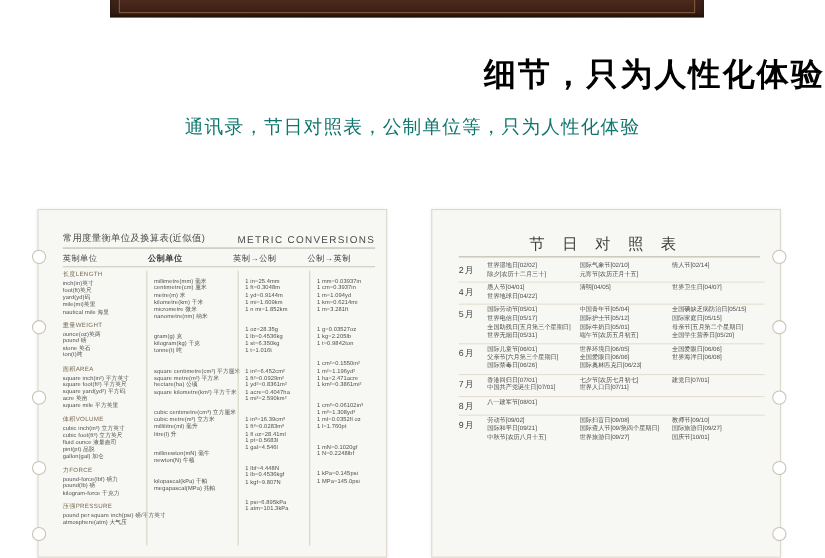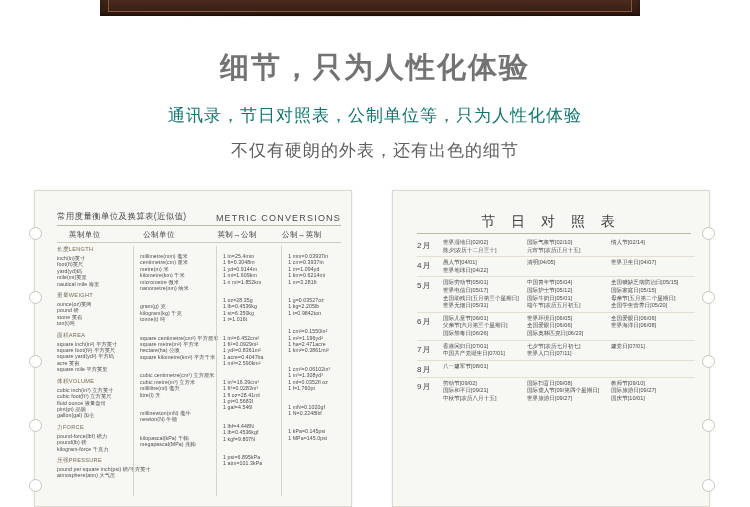--- a/index.html
+++ b/index.html
@@ -31,21 +31,22 @@
     position:absolute; left:100px; top:14px; width:540px; height:3px;
     background:radial-gradient(ellipse at center, rgba(0,0,0,.22), rgba(0,0,0,0) 70%);
   }
 
   
   .headline{
     position:absolute; left:0; top:48px; width:750px; text-align:center;
   }
   .headline h1{
     margin:0; font-size:29px; font-weight:bold; letter-spacing:2px;
-    color:#737373;
+    color:#000000;
+    text-align:right;
   }
   .headline .sub1{
     margin-top:16px; font-size:17px; color:#0f766e; letter-spacing:1px;
   }
   .headline .sub2{
     margin-top:12px; font-size:17px; color:#5e5e5e; letter-spacing:1px;
   }
 
   
   .panel{
@@ -71,25 +72,25 @@
     position:absolute; left:22px; right:10px; top:20px;
     display:flex; justify-content:space-between; align-items:flex-end;
   }
   .lp-title-cn{ font-size:8.5px; color:#4a4a4a; letter-spacing:.3px; }
   .lp-title-en{ font-size:9px; color:#4a4a4a; letter-spacing:1.2px;text-align:right; }
   .lp-rule{
     position:absolute; left:22px; right:10px; top:34px; height:1px; background:#bdb7a9;
   }
   .lp-colhead{
     position:absolute; left:22px; right:10px; top:39px;
-    display:flex; font-size:7.5px; color:#3f3f3f; letter-spacing:.4px;margin-left:12px;
+    display:flex; font-size:7.5px; color:#3f3f3f; letter-spacing:.4px;
   }
   .lp-colhead div{ }
   .lp-colhead .c1{ width:78px; }
-  .lp-colhead .c2{ width:78px; }
+  .lp-colhead .c2{ width:78px;font-weight:bold; }
   .lp-colhead .c3{ width:68px; }
   .lp-colhead .c4{ width:62px; }
   .lp-rule2{
     position:absolute; left:22px; right:10px; top:51px; height:1px; background:#cfc9bb;
   }
 
   .lp-body{
     position:absolute; left:22px; right:8px; top:55px; bottom:4px;
     display:flex;
   }
@@ -148,21 +149,20 @@
 <div class="photo-strip">
   <div class="dev">
     <div class="pad"></div>
   </div>
   <div class="shadow"></div>
 </div>
 
 <div class="headline">
   <h1>细节，只为人性化体验</h1>
   <div class="sub1">通讯录，节日对照表，公制单位等，只为人性化体验</div>
-  <div class="sub2">不仅有硬朗的外表，还有出色的细节</div>
 </div>
 
 <div class="panel left">
   <div class="holes-left">
     <div class="hole" style="top:36px"></div>
     <div class="hole" style="top:100px"></div>
     <div class="hole" style="top:164px"></div>
     <div class="hole" style="top:228px"></div>
     <div class="hole" style="top:288px"></div>
   </div>

